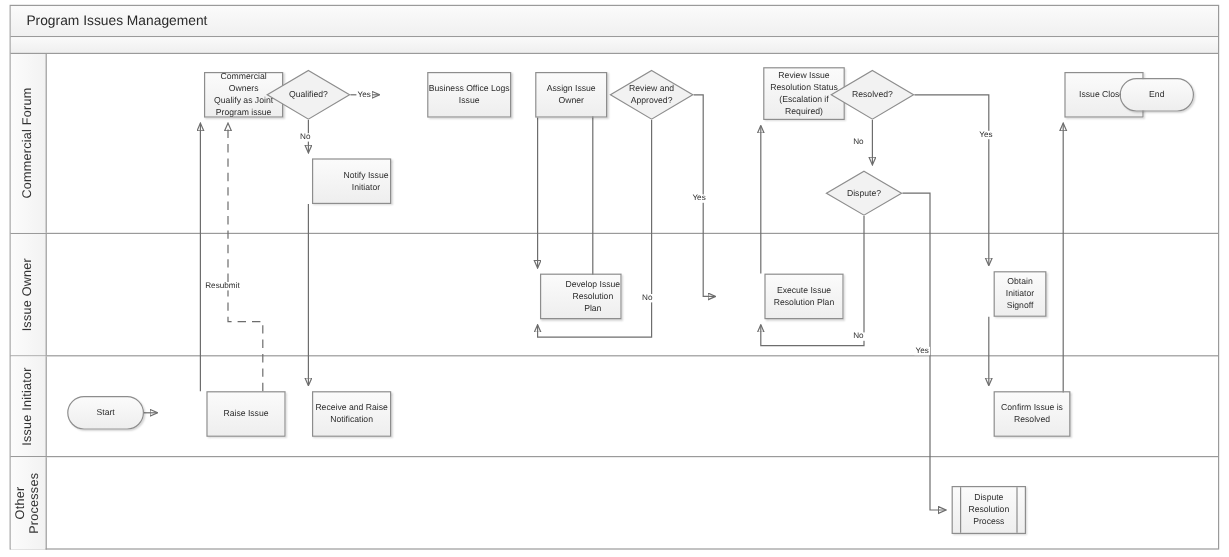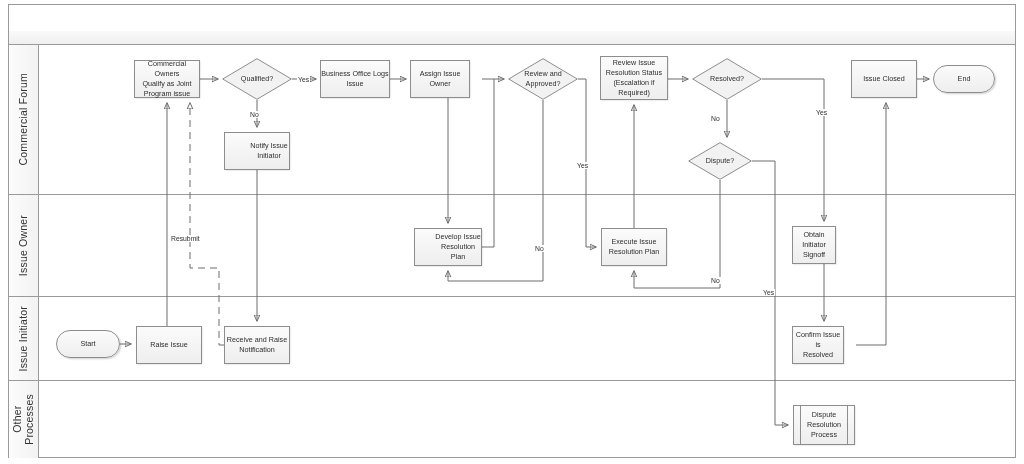--- a/index.html
+++ b/index.html
@@ -92,20 +92,21 @@
     text-align: center;
     font-size: 7.2px;
     line-height: 1.42;
     color: #2d2d2d;
     z-index: 5;
   }
   .box {
     background: linear-gradient(to bottom, #fbfbfb 0%, #eeeeee 100%);
     border: 1px solid #8d8d8d;
     box-shadow: 1.2px 1.2px 1.6px rgba(0,0,0,0.16);
+    margin-left: 36px;
   }
   .terminator {
     background: linear-gradient(to bottom, #fbfbfb 0%, #eeeeee 100%);
     border: 1px solid #8d8d8d;
     border-radius: 22px;
     box-shadow: 1.2px 1.2px 1.6px rgba(0,0,0,0.16);
   }
   .subprocess {
     background: linear-gradient(to bottom, #fbfbfb 0%, #eeeeee 100%);
     border: 1px solid #8d8d8d;
@@ -158,20 +159,21 @@
     white-space: nowrap;
   }
 </style>
 </head>
 <body>
 
 <div id="canvas">
 
   <div class="pool-frame"></div>
 
+  <div class="pool-title">Program Issues Management</div>
   <div class="pool-subbar"></div>
 
   <div id="lane-container">
       <div class="lane" style="top: 45px; height: 150px; width: 1006px;">
         <div class="lane-header">
           <div class="lane-label">Commercial Forum</div>
         </div>
       </div>
       <div class="lane" style="top: 195px; height: 102px; width: 1006px;">
         <div class="lane-header">
@@ -305,21 +307,21 @@
       <div class="diamond-wrap" style="left: 688px; top: 142px; width: 64px; height: 38px;">
         <svg width="64" height="38">
           <polygon points="32,0.7 63.3,19 32,37.3 0.7,19" fill="#f2f2f2" stroke="#8d8d8d" stroke-width="1"></polygon>
         </svg>
         <div class="diamond-text">Dispute?</div>
       </div>
       <div class="node box" style="left: 792px; top: 226px; width: 44px; height: 38px;">
         <span style="white-space: pre-line;">Obtain Initiator
 Signoff</span>
       </div>
-      <div class="node box" style="left: 792px; top: 326px; width: 52px; height: 38px;">
+      <div class="node box" style="left: 792px; top: 326px; width: 64px; height: 38px;">
         <span style="white-space: pre-line;">Confirm Issue is
 Resolved</span>
       </div>
       <div class="node box" style="left: 851px; top: 60px; width: 66px; height: 38px;">
         <span style="white-space: pre-line;">Issue Closed</span>
       </div>
       <div class="node terminator" style="left: 933px; top: 65px; width: 62px; height: 28px;">
         <span style="white-space: pre-line;">End</span>
       </div>
       <div class="node subprocess" style="left: 793px; top: 405px; width: 62px; height: 40px;">

